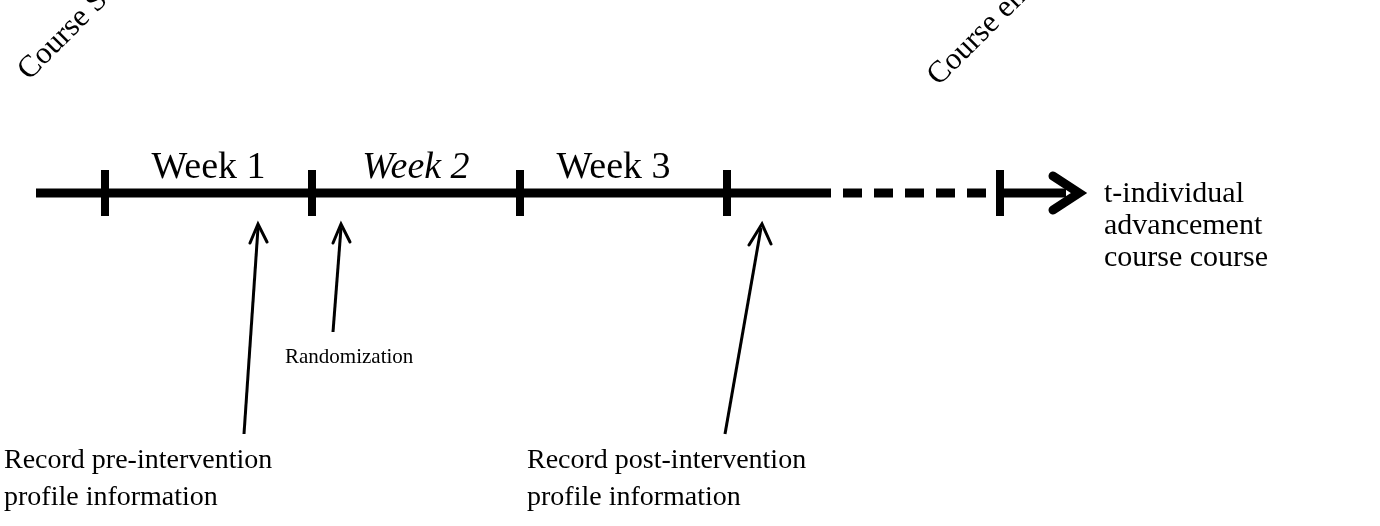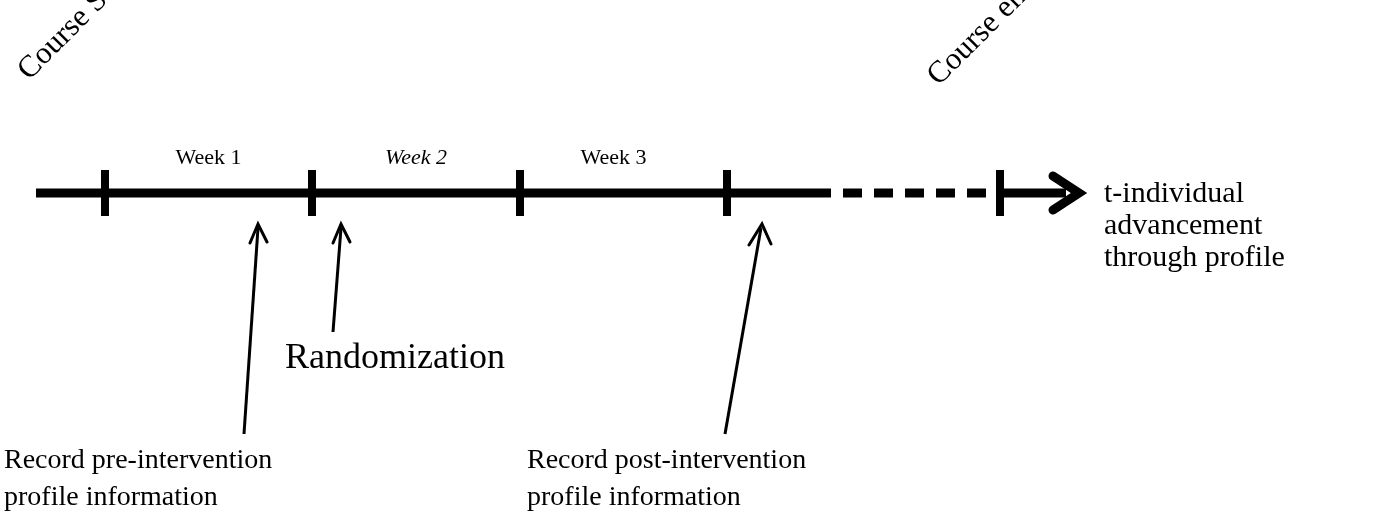--- a/index.html
+++ b/index.html
@@ -33,29 +33,29 @@
     font-family: "Liberation Serif", "DejaVu Serif", serif;
     color: #000000;
     line-height: 1.0;
   }
   .rot-label {
     font-size: 31px;
     transform-origin: 0 100%;
     transform: rotate(-45deg);
   }
   .week-label {
-    font-size: 22px;
+    font-size: 38px;
     text-align: center;
   }
   .axis-caption {
     font-size: 30px;
     line-height: 32px;
   }
   .mid-label {
-    font-size: 36px;
+    font-size: 21px;
     line-height: 36px;
   }
   .foot-label {
     font-size: 28px;
     line-height: 37px;
   }
 </style>
 </head>
 <body>
 
@@ -93,21 +93,21 @@
 
   <div class="txt rot-label" style="left:94px; top:28px; height:118px;">Course Start</div>
   <div class="txt rot-label" style="left:998px; top:36px; height:110px;">Course end</div>
 
   <div class="txt week-label" style="left:105px; top:146px; width:207px;">Week 1</div>
   <div class="txt week-label" style="left:312px; top:146px; width:208px;font-style:italic;">Week 2</div>
   <div class="txt week-label" style="left:510px; top:146px; width:207px;">Week 3</div>
 
   <div class="txt axis-caption" style="left:1104px; top:176px;">t-individual</div>
   <div class="txt axis-caption" style="left:1104px; top:208px;">advancement</div>
-  <div class="txt axis-caption" style="left:1104px; top:240px;">through profile</div>
+  <div class="txt axis-caption" style="left:1104px; top:240px;">course course</div>
 
   <div class="txt mid-label" style="left:285px; top:338px;">Randomization</div>
 
   <div class="txt foot-label" style="left:4px; top:440px;">Record pre-intervention</div>
   <div class="txt foot-label" style="left:4px; top:477px;">profile information</div>
 
   <div class="txt foot-label" style="left:527px; top:440px;">Record post-intervention</div>
   <div class="txt foot-label" style="left:527px; top:477px;">profile information</div>
 
 </div>

